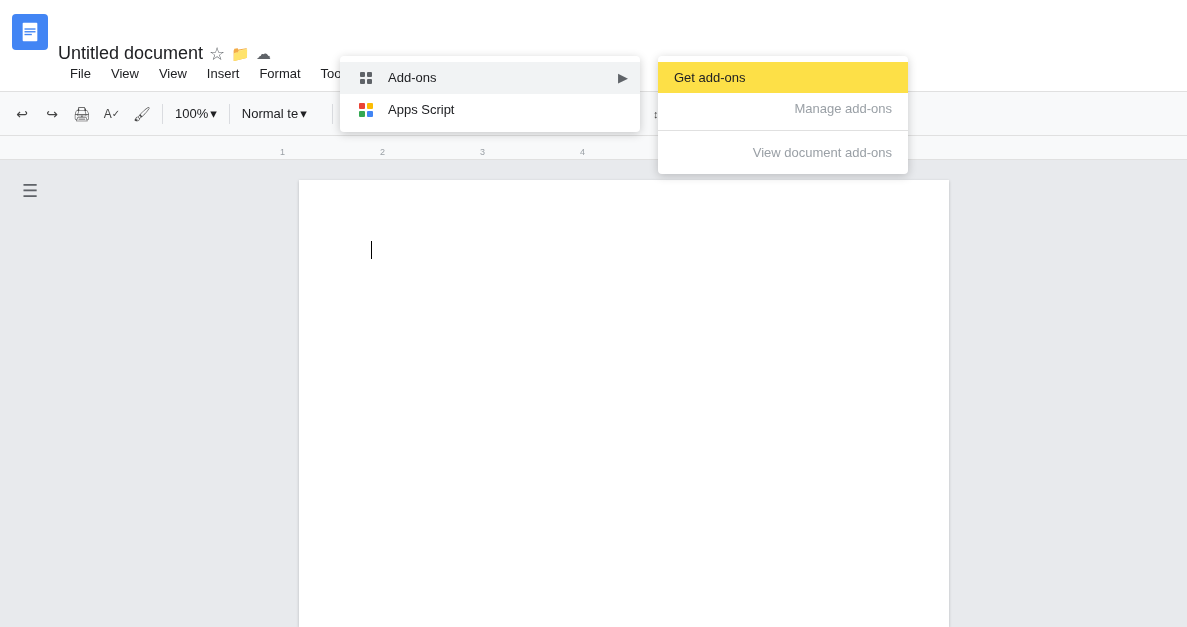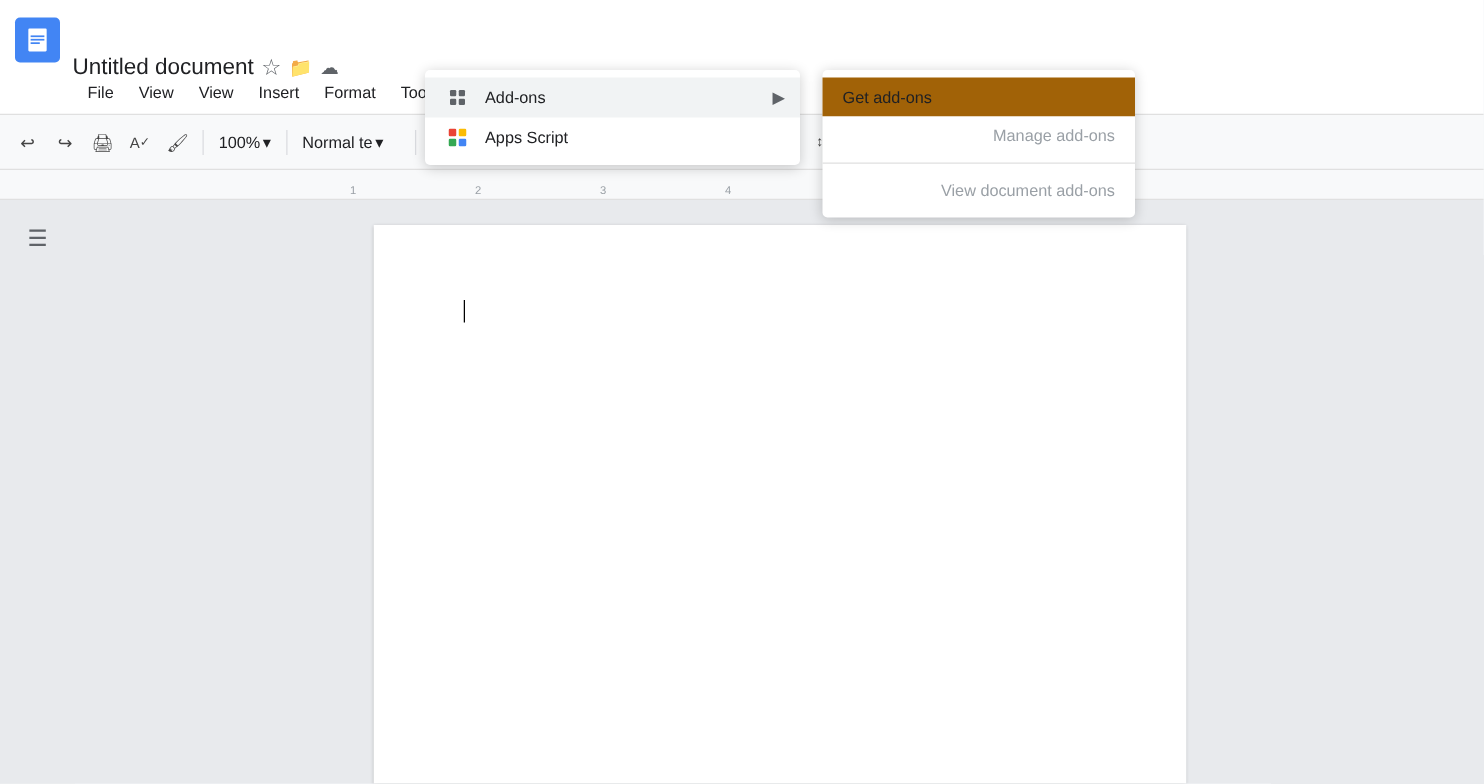--- a/index.html
+++ b/index.html
@@ -208,21 +208,21 @@
       z-index: 101;
     }
     .subdropdown-item {
       display: flex;
       align-items: center;
       padding: 8px 16px;
       font-size: 13px;
       color: #202124;
       cursor: pointer;
     }
-    .subdropdown-item.active { background: #a16207; }
+    .subdropdown-item.active { background: #fde047; }
     .subdropdown-divider {
       height: 1px;
       background: #e0e0e0;
       margin: 6px 0;
     }
     .subdropdown-item.disabled {
       color: #9aa0a6;
       cursor: default;
       justify-content: flex-end;
     }

